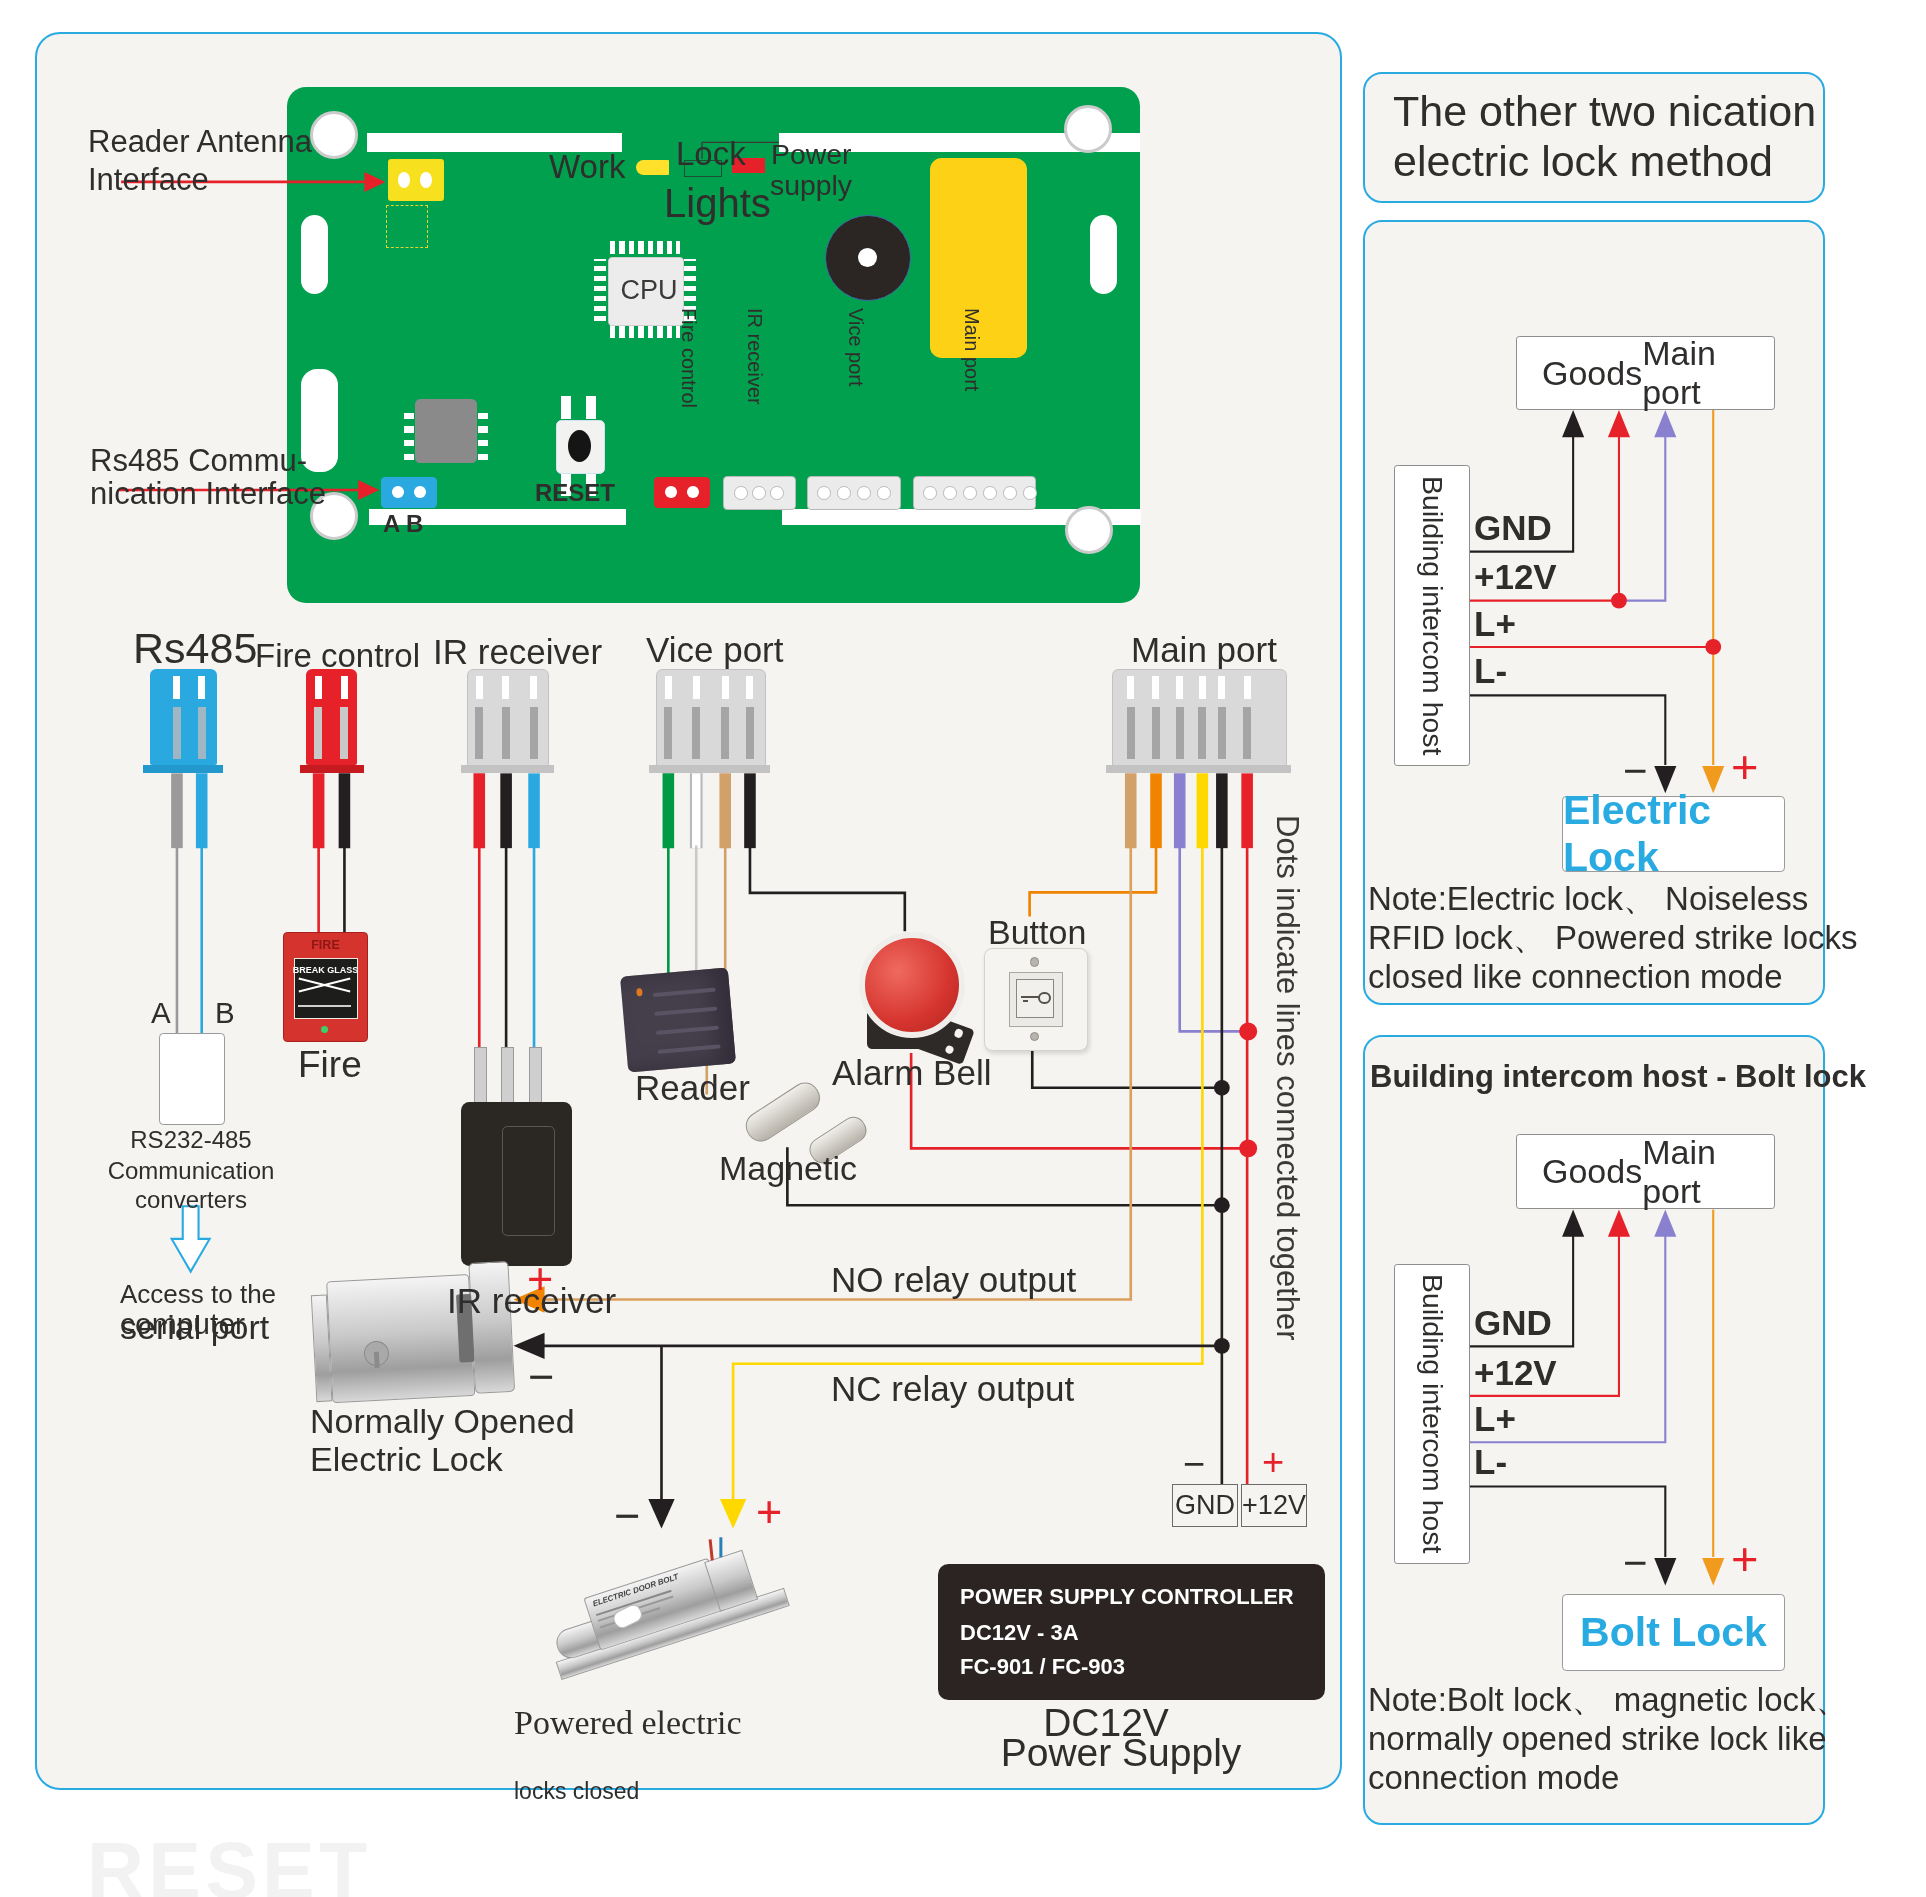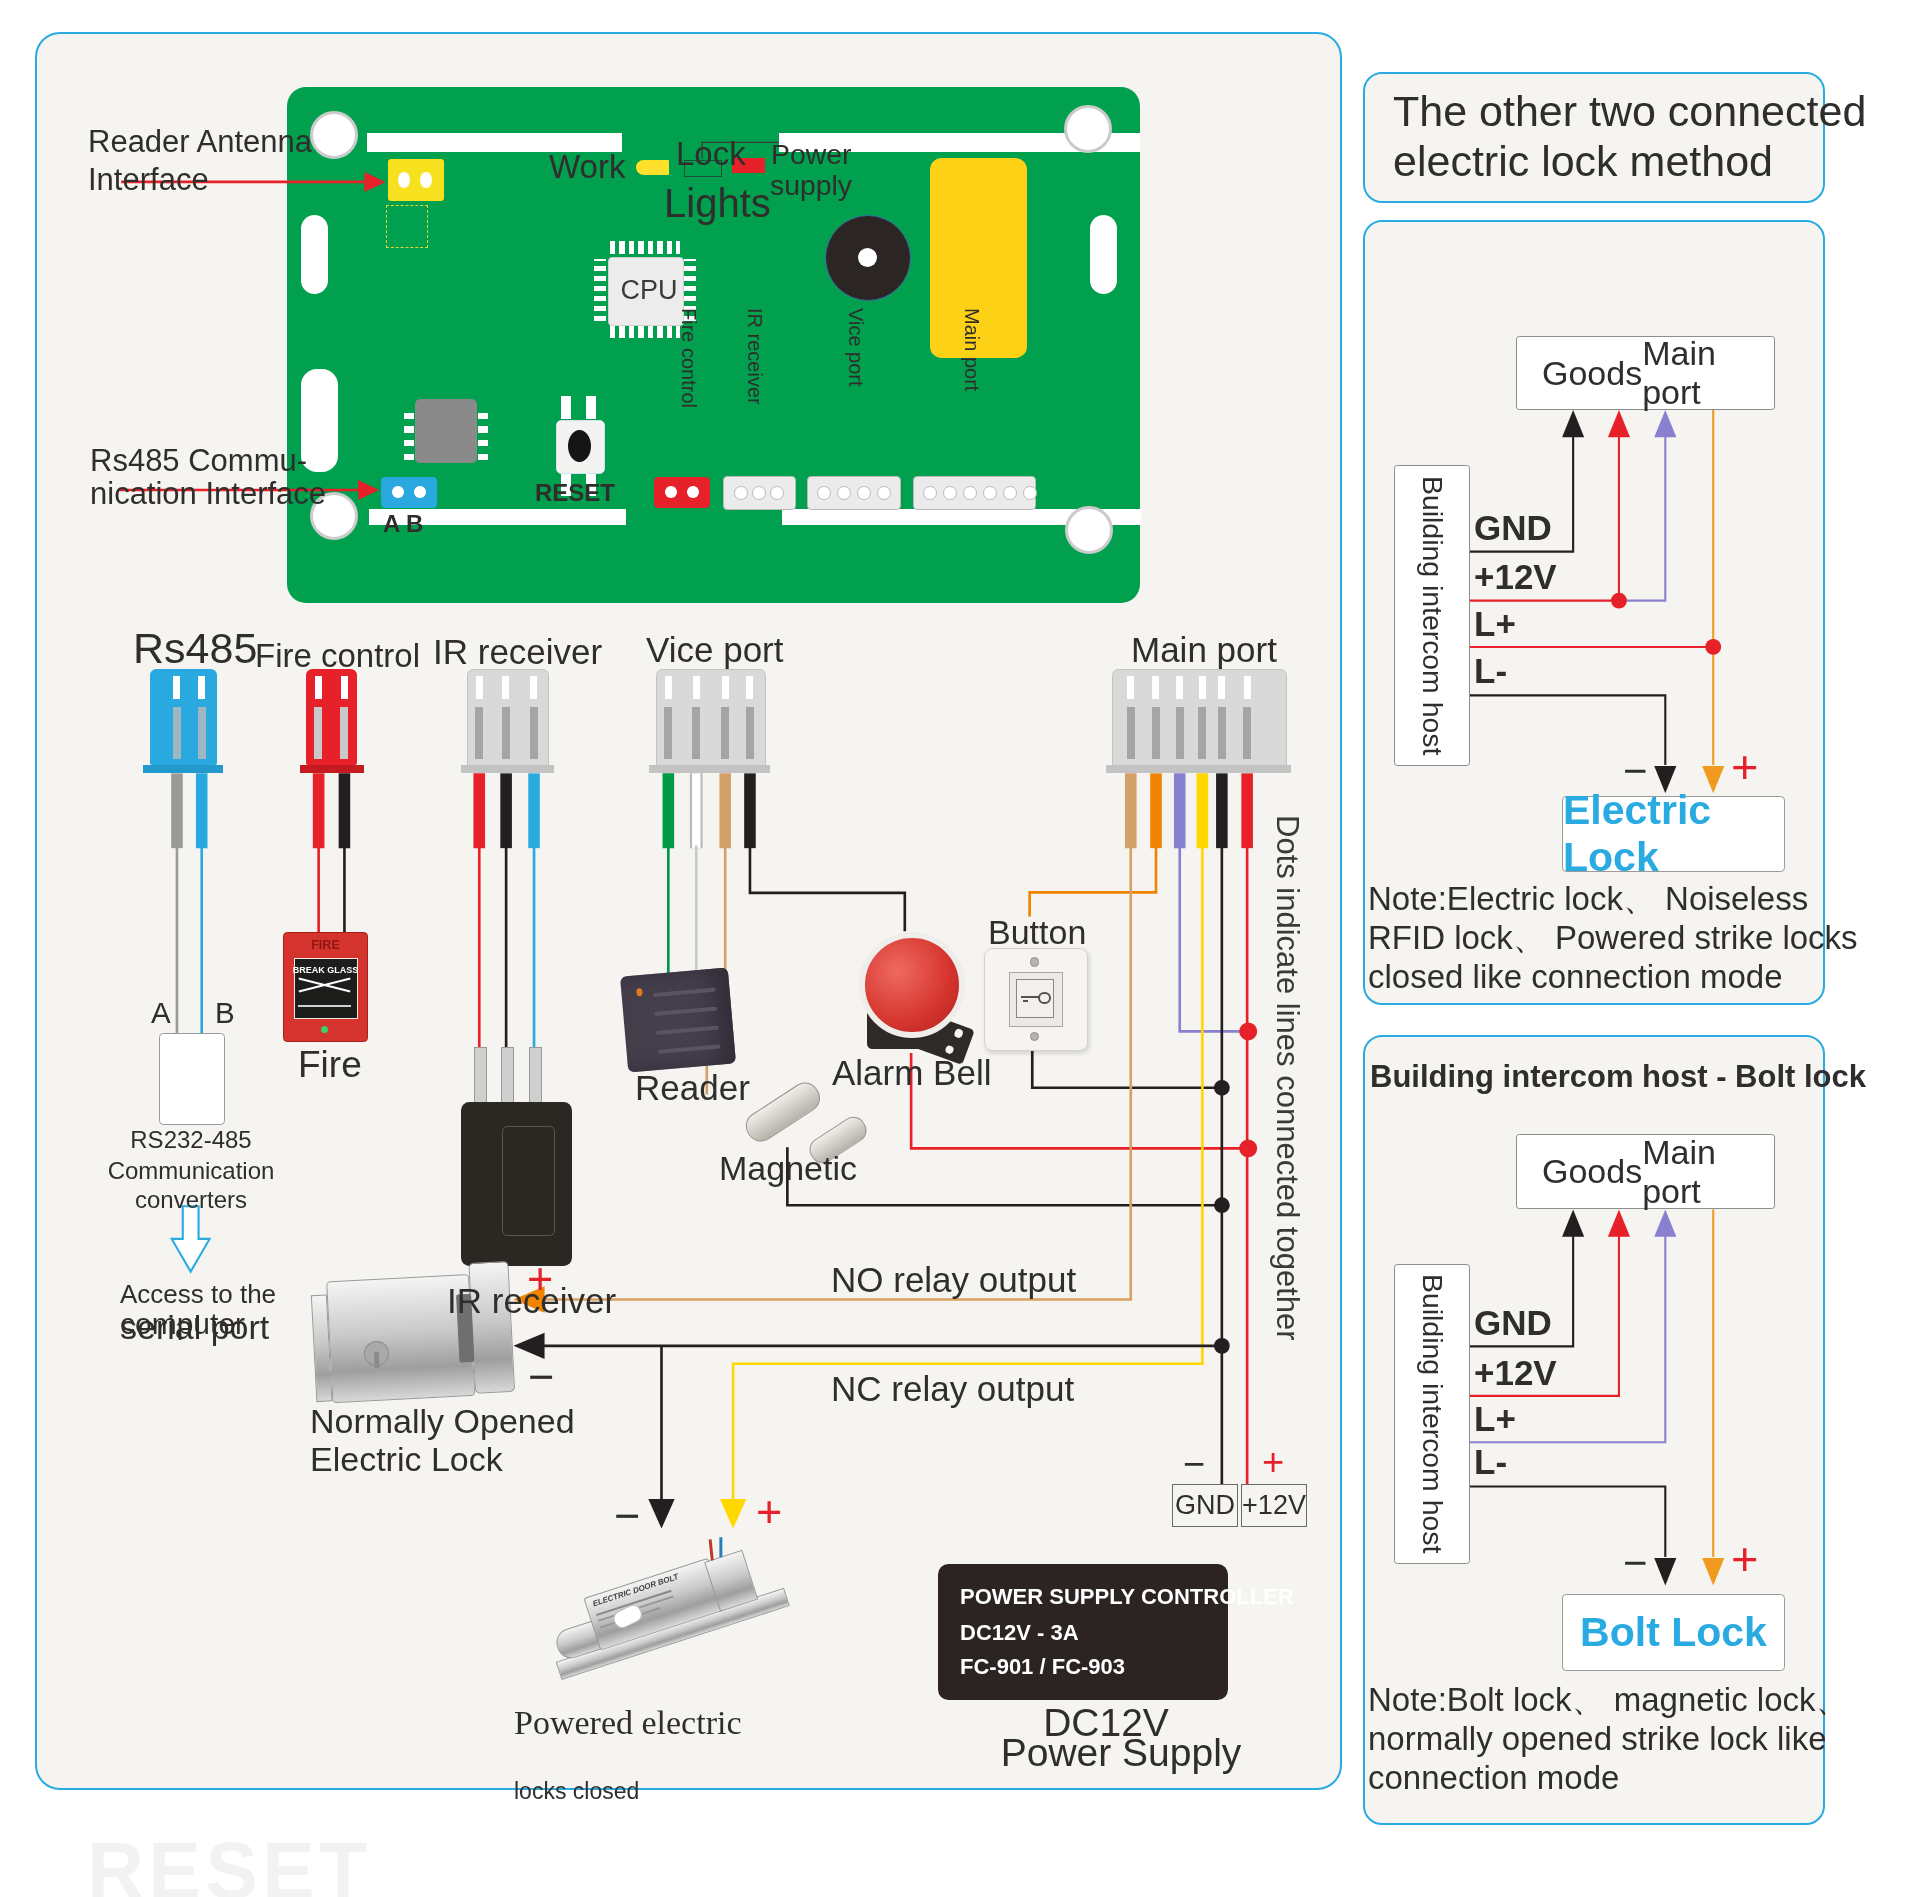--- a/index.html
+++ b/index.html
@@ -333,21 +333,21 @@
       <div class="ab" style="left:6.3px;top:18px;width:79px;height:1.6px;background:#888;"></div>
       <div class="ab" style="left:6.3px;top:24px;width:79px;height:1.6px;background:#999;"></div>
       <div class="ab" style="left:6.3px;top:31px;width:63px;height:1.6px;background:#999;"></div>
       <div class="ab" style="left:21px;top:21px;width:27px;height:16px;background:#fff;border:1.1px solid #bbb;border-radius:8px;transform:rotate(-8deg);"></div>
     </div>
     <div class="silver ab" style="left:176px;top:29.5px;width:38px;height:50px;"></div>
     <div class="ab" style="left:185px;top:9.5px;width:3.2px;height:21px;background:#c0392b;transform:rotate(12deg);"></div>
     <div class="ab" style="left:195px;top:10.5px;width:3.2px;height:20px;background:#2980b9;transform:rotate(18deg);"></div>
   </div>
 
-  <div class="ab" style="left:938px;top:1564px;width:290px;height:136px;background:#2b2423;border-radius:10.5px;">
+  <div class="ab" style="left:938px;top:1564px;width:387px;height:136px;background:#2b2423;border-radius:10.5px;">
     <div class="t" style="left:22px;top:21px;font-size:22px;font-weight:700;color:#fff;">POWER SUPPLY CONTROLLER</div>
     <div class="t" style="left:22px;top:57px;font-size:22px;font-weight:700;color:#fff;">DC12V - 3A</div>
     <div class="t" style="left:22px;top:91px;font-size:22px;font-weight:700;color:#fff;">FC-901 / FC-903</div>
   </div>
 
   <div class="t" style="left:88px;top:125px;font-size:31px;">Reader Antenna</div>
   <div class="t" style="left:88px;top:163px;font-size:31px;">Interface</div>
   <div class="t" style="left:90px;top:444px;font-size:31px;">Rs485 Commu-</div>
   <div class="t" style="left:90px;top:477px;font-size:31px;">nication Interface</div>
   <div class="t" style="left:549px;top:149px;font-size:33px;">Work</div>
@@ -402,21 +402,21 @@
   <div class="t" style="left:1183px;top:1444px;font-size:38px;">−</div>
   <div class="t" style="left:1262px;top:1442px;font-size:38px;color:#e62129;">+</div>
 
   <div class="t vtext" style="left:1271px;top:815px;font-size:31px;height:674px;color:#3a3a38;">Dots indicate lines connected together</div>
 
   <div class="t ctr" style="left:1106px;top:1702px;font-size:39px;">DC12V</div>
   <div class="t ctr" style="left:1121px;top:1732px;font-size:39px;">Power Supply</div>
 
   <div class="t" style="left:87px;top:1828px;font-size:79px;font-weight:700;color:rgba(0,0,0,0.05);letter-spacing:4.2px;">RESET</div>
 
-  <div class="t" style="left:1393px;top:88px;font-size:43px;">The other two connected</div>
+  <div class="t" style="left:1393px;top:88px;font-size:43px;">The other two nication</div>
   <div class="t" style="left:1393px;top:138px;font-size:43px;">electric lock method</div>
 
   <div class="ab" style="left:1516px;top:336px;width:259px;height:74px;background:#fff;border:1.6px solid #8d8d8d;border-radius:3.2px;display:flex;align-items:center;justify-content:space-between;padding:0 25px;box-sizing:border-box;font-size:34px;">
     <span>Goods</span>
     <span>Main port</span>
   </div>
   <div class="ab" style="left:1394px;top:465px;width:74px;height:299px;background:#fff;border:1.6px solid #8d8d8d;border-radius:3.2px;display:flex;align-items:center;justify-content:center;">
     <span class="vtext" style="font-size:28.4px;">Building intercom host</span>
   </div>
   <div class="t" style="left:1474px;top:509px;font-size:35px;font-weight:700;">GND</div>

